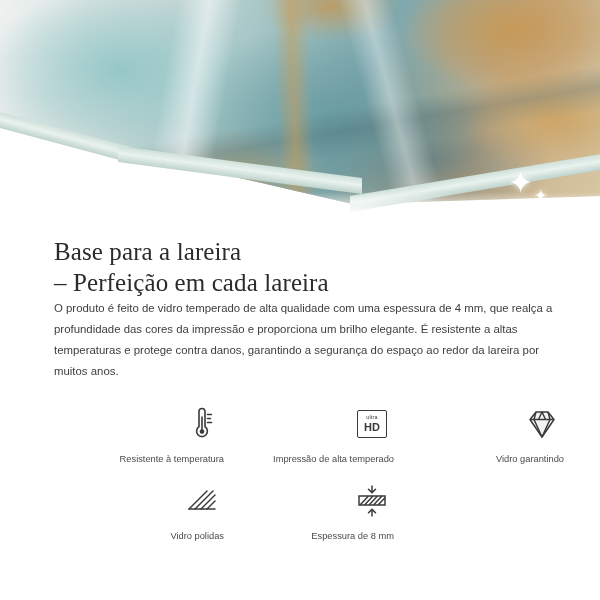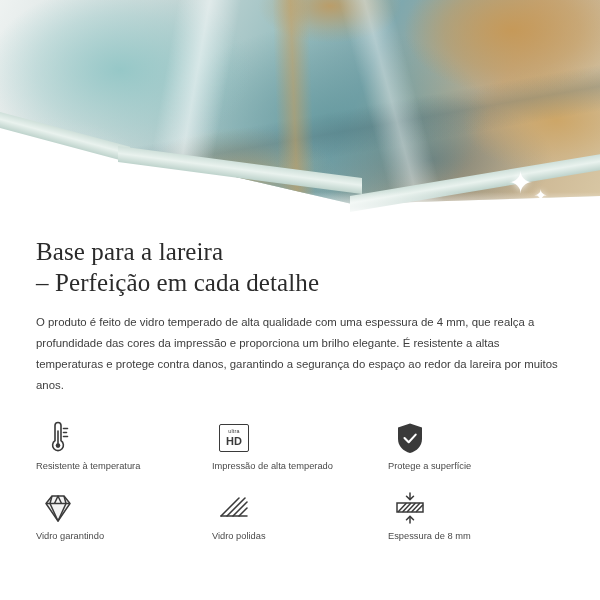--- a/index.html
+++ b/index.html
@@ -79,60 +79,60 @@
     position: absolute;
     color: #ffffff;
     font-size: 26px;
     line-height: 1;
     text-shadow: 0 0 6px rgba(255,255,255,0.9);
   }
   .sparkle.s1 { left: 508px; top: 168px; font-size: 30px; }
   .sparkle.s2 { left: 534px; top: 188px; font-size: 16px; }
 
   
-  .content { padding: 14px 36px 0 36px; }
+  .content { padding: 14px 36px 0 54px; }
   h1.title {
     font-family: "Liberation Serif", serif;
     font-weight: 400;
     font-size: 25px;
     line-height: 31px;
     color: #2b2b2b;
     letter-spacing: 0.1px;
   }
   h1.title .line2 { display: block; }
 
   p.desc {
-    margin-top: 14px;
     font-size: 11.4px;
     line-height: 21px;
     color: #3d3d3d;
   }
 
   
   .features {
     margin-top: 20px;
     display: grid;
     grid-template-columns: repeat(3, 1fr);
     row-gap: 14px;
   }
   .feature {
     display: flex;
     flex-direction: column;
-    align-items: flex-start;
+    align-items: flex-end;
     text-align: center;
   }
   .feature .glyph {
     height: 44px;
     width: 44px;
     display: flex;
     align-items: center;
     justify-content: center;
     color: #3a3a3a;
   }
   .feature .flabel {
+    margin-top: 7px;
     font-size: 9.3px;
     color: #4a4a4a;
     line-height: 12px;
   }
   .hd-box {
     width: 30px; height: 28px;
     border: 1.6px solid #3a3a3a;
     border-radius: 2px;
     display: flex; flex-direction: column;
     align-items: center; justify-content: center;
@@ -156,21 +156,21 @@
   </div>
   <span class="sparkle s1">✦</span>
   <span class="sparkle s2">✦</span>
   <div class="hero-fade"></div>
 </div>
 
 <div class="content">
 
   <h1 class="title">
     <span>Base para a lareira</span>
-    <span class="line2">– Perfeição em cada detalhe</span>
+    <span class="line2">– Perfeição em cada lareira</span>
   </h1>
 
   <p class="desc">O produto é feito de vidro temperado de alta qualidade com uma espessura de 4 mm, que realça a profundidade das cores da impressão e proporciona um brilho elegante. É resistente a altas temperaturas e protege contra danos, garantindo a segurança do espaço ao redor da lareira por muitos anos.</p>
 
   <div class="features">
 
     <div class="feature">
       <div class="glyph">
         <svg width="40" height="40" viewBox="0 0 40 40" fill="none" stroke="#3a3a3a" stroke-width="1.6" stroke-linecap="round">
           <path d="M17 7.5a3 3 0 0 1 6 0v15.2a5.4 5.4 0 1 1-6 0V7.5z"></path>
@@ -185,29 +185,20 @@
     <div class="feature">
       <div class="glyph">
         <div class="hd-box">
           <span class="u">ultra</span>
           <span class="h">HD</span>
         </div>
       </div>
       <div class="flabel">Impressão de alta temperado</div>
     </div>
 
-    <div class="feature">
-      <div class="glyph">
-        <svg width="38" height="40" viewBox="0 0 38 40" fill="none">
-          <path d="M19 5.5l12 4v11.2c0 7.6-5.3 12.4-12 14.3-6.7-1.9-12-6.7-12-14.3V9.5l12-4z" fill="#3a3a3a"></path>
-          <path d="M13.5 20l4.2 4.2 7-7.6" stroke="#ffffff" stroke-width="2.1" stroke-linecap="round" stroke-linejoin="round" fill="none"></path>
-        </svg>
-      </div>
-      <div class="flabel">Protege a superfície</div>
-    </div>
 
     <div class="feature">
       <div class="glyph">
         <svg width="40" height="36" viewBox="0 0 40 36" fill="none" stroke="#3a3a3a" stroke-width="1.5" stroke-linejoin="round">
           <path d="M8 13.5L14 6h12l6 7.5L20 31 8 13.5z" fill="#3a3a3a" fill-opacity="0.06"></path>
           <path d="M8 13.5h24"></path>
           <path d="M14 6l-2 7.5L20 31l8-17.5L26 6"></path>
           <path d="M16.5 13.5L20 6l3.5 7.5"></path>
         </svg>
       </div>

